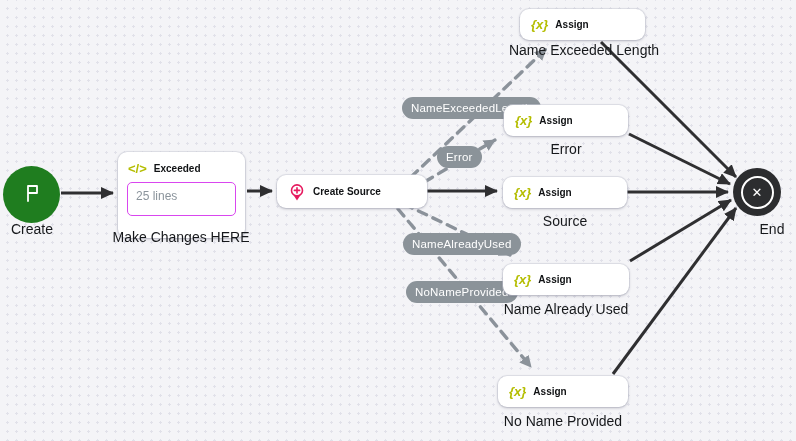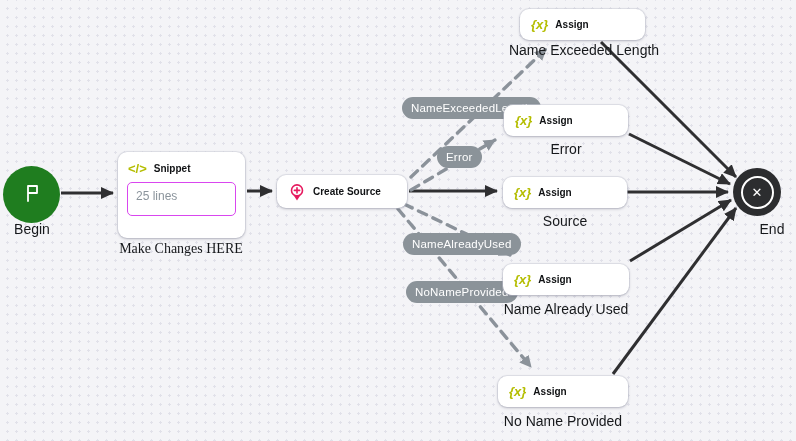--- a/index.html
+++ b/index.html
@@ -76,32 +76,32 @@
   <div class="pill" style="left:403px;top:233px;">NameAlreadyUsed</div>
   <div class="pill" style="left:406px;top:281px;">NoNameProvided</div>
 
   <div class="circle-node begin-node">
     <span>
       <svg width="24" height="24" viewBox="0 0 24 24">
         <path d="M8 20 V5 M8 5 H17 V12 H8" stroke="#fff" stroke-width="1.8" fill="none" stroke-linejoin="round" stroke-linecap="round"></path>
       </svg>
     </span>
   </div>
-  <div class="caption" style="left:2px;top:221px;width:60px;">Begin</div>
+  <div class="caption" style="left:2px;top:221px;width:60px;">Create</div>
 
   <div class="card snippet-card" style="left:118px;top:152px;width:127px;height:86px;">
     <div class="snippet-head">
       <span class="glyph" style="font-style:normal;">&lt;/&gt;</span>
-      <span class="title">Snippet</span>
+      <span class="title">Exceeded</span>
     </div>
     <div class="snippet-box">25 lines</div>
   </div>
-  <div class="caption" style="left:101px;top:241px;width:160px;font-family:Liberation Serif, serif;">Make Changes HERE</div>
+  <div class="caption" style="left:101px;top:229px;width:160px;">Make Changes HERE</div>
 
-  <div class="card" style="left:277px;top:175px;width:130px;height:33px;">
+  <div class="card" style="left:277px;top:175px;width:150px;height:33px;">
     <span style="display:flex;">
       <svg width="18" height="18" viewBox="0 0 18 18">
         <polygon points="4.8,11 13.2,11 9,17.4" fill="#e6195e"></polygon>
         <circle cx="9" cy="7.4" r="5.5" fill="#fff" stroke="#e6195e" stroke-width="1.6"></circle>
         <path d="M9 4.8 V10 M6.4 7.4 H11.6" stroke="#e6195e" stroke-width="1.6" stroke-linecap="round"></path>
       </svg>
     </span>
     <span class="title">Create Source</span>
   </div>
 

